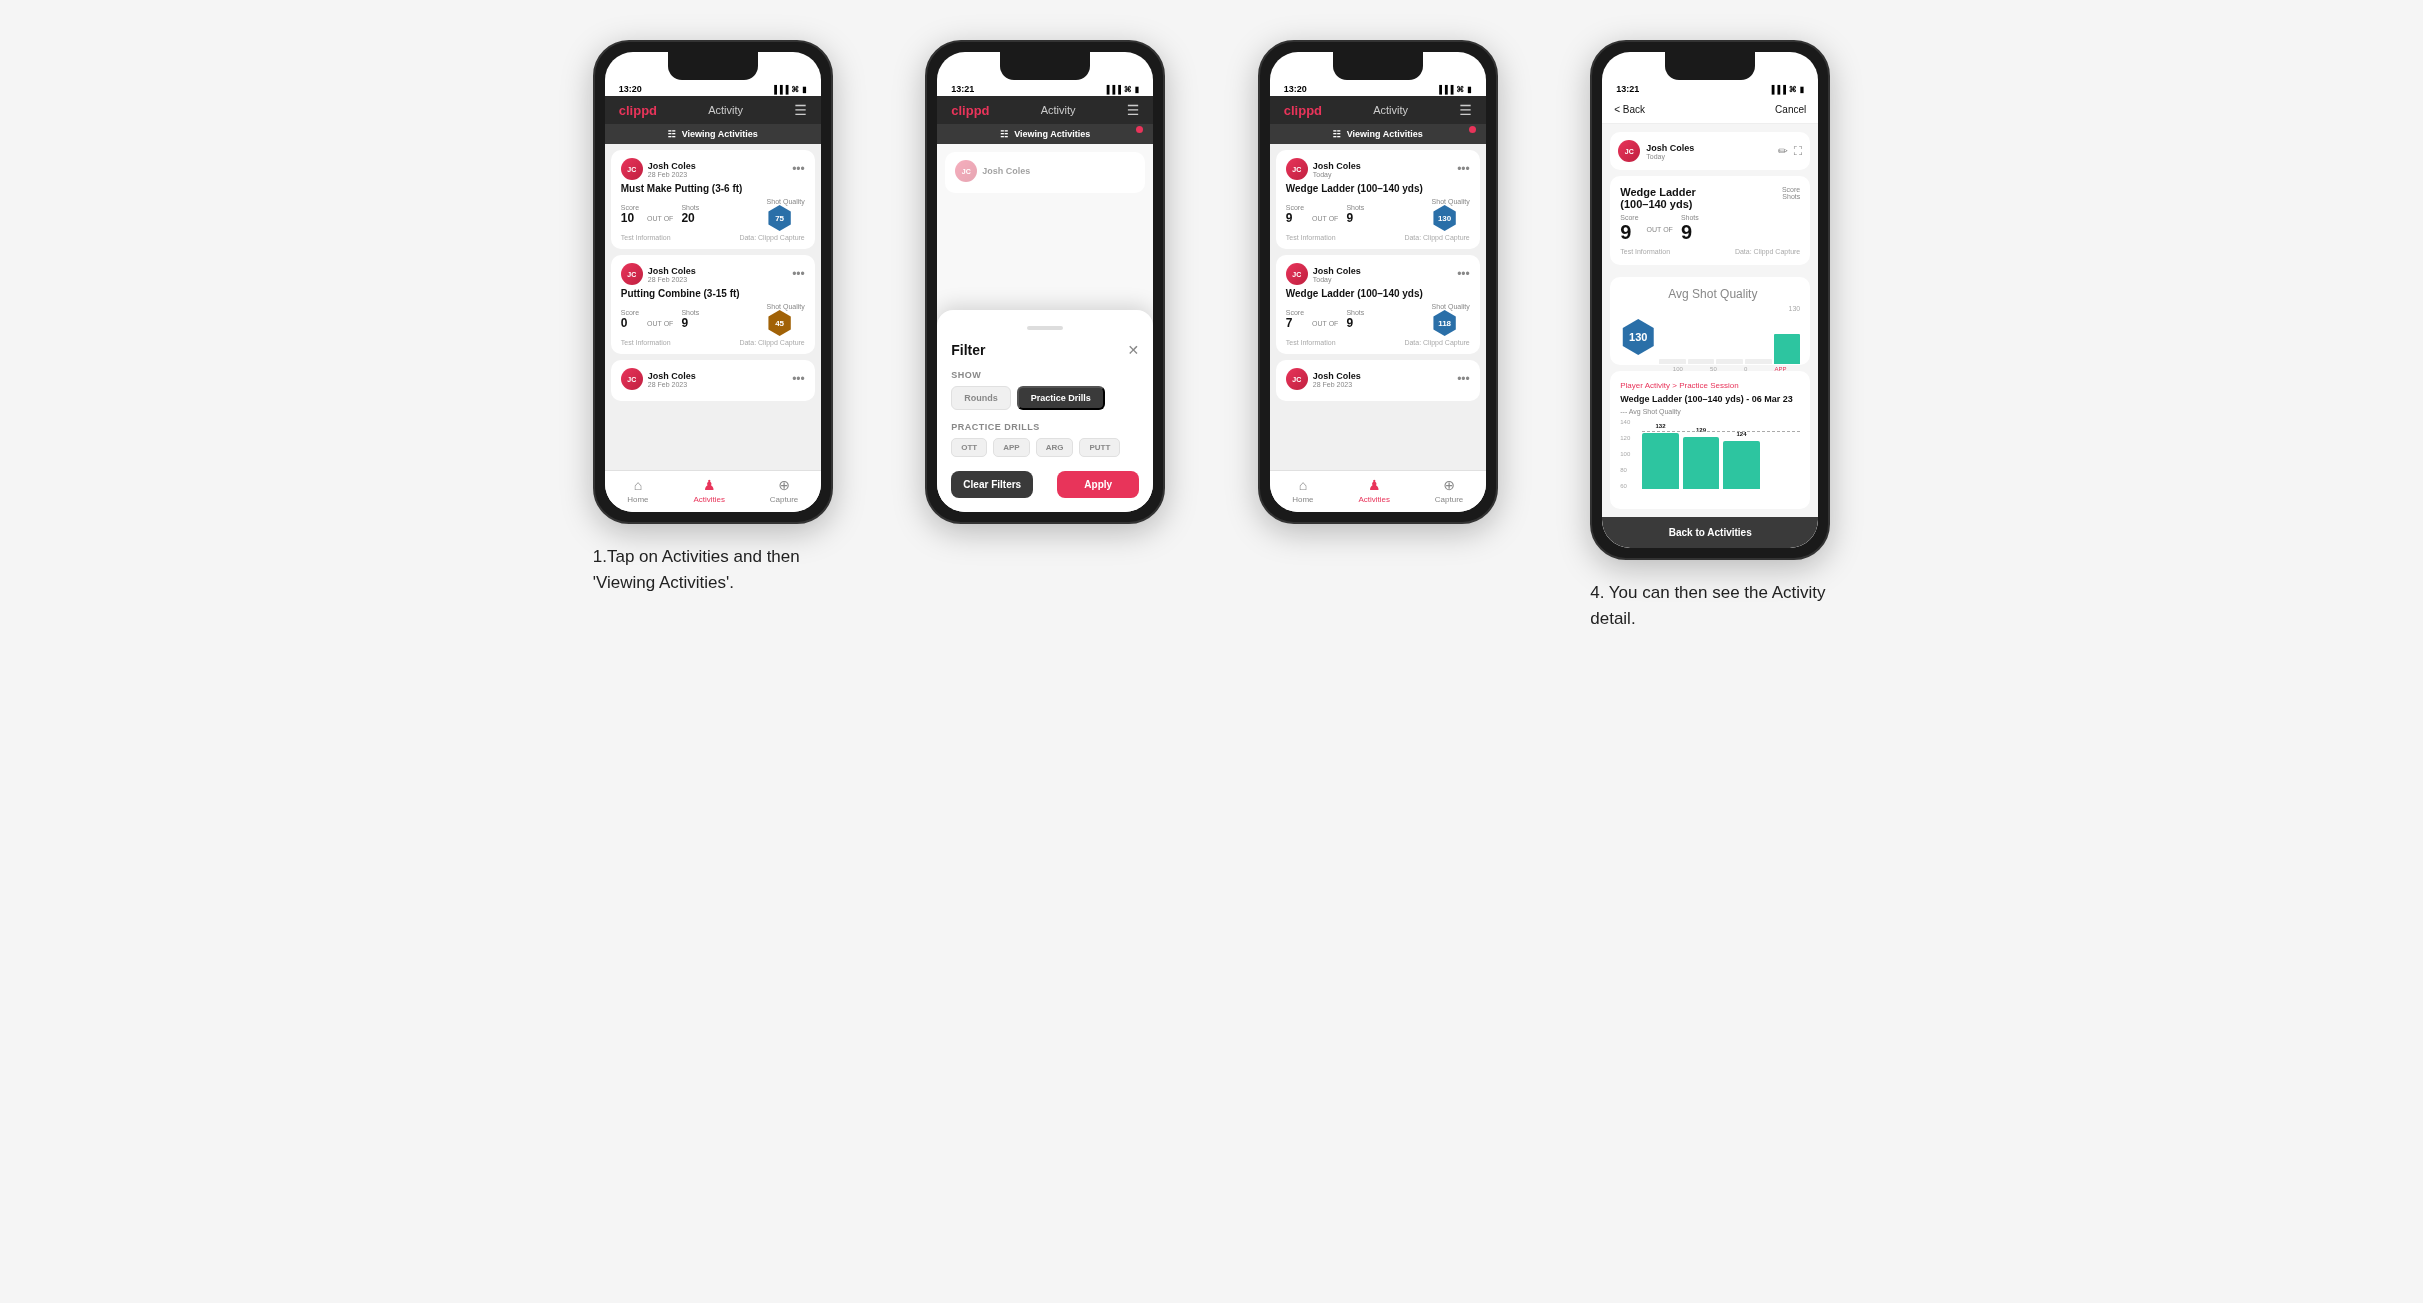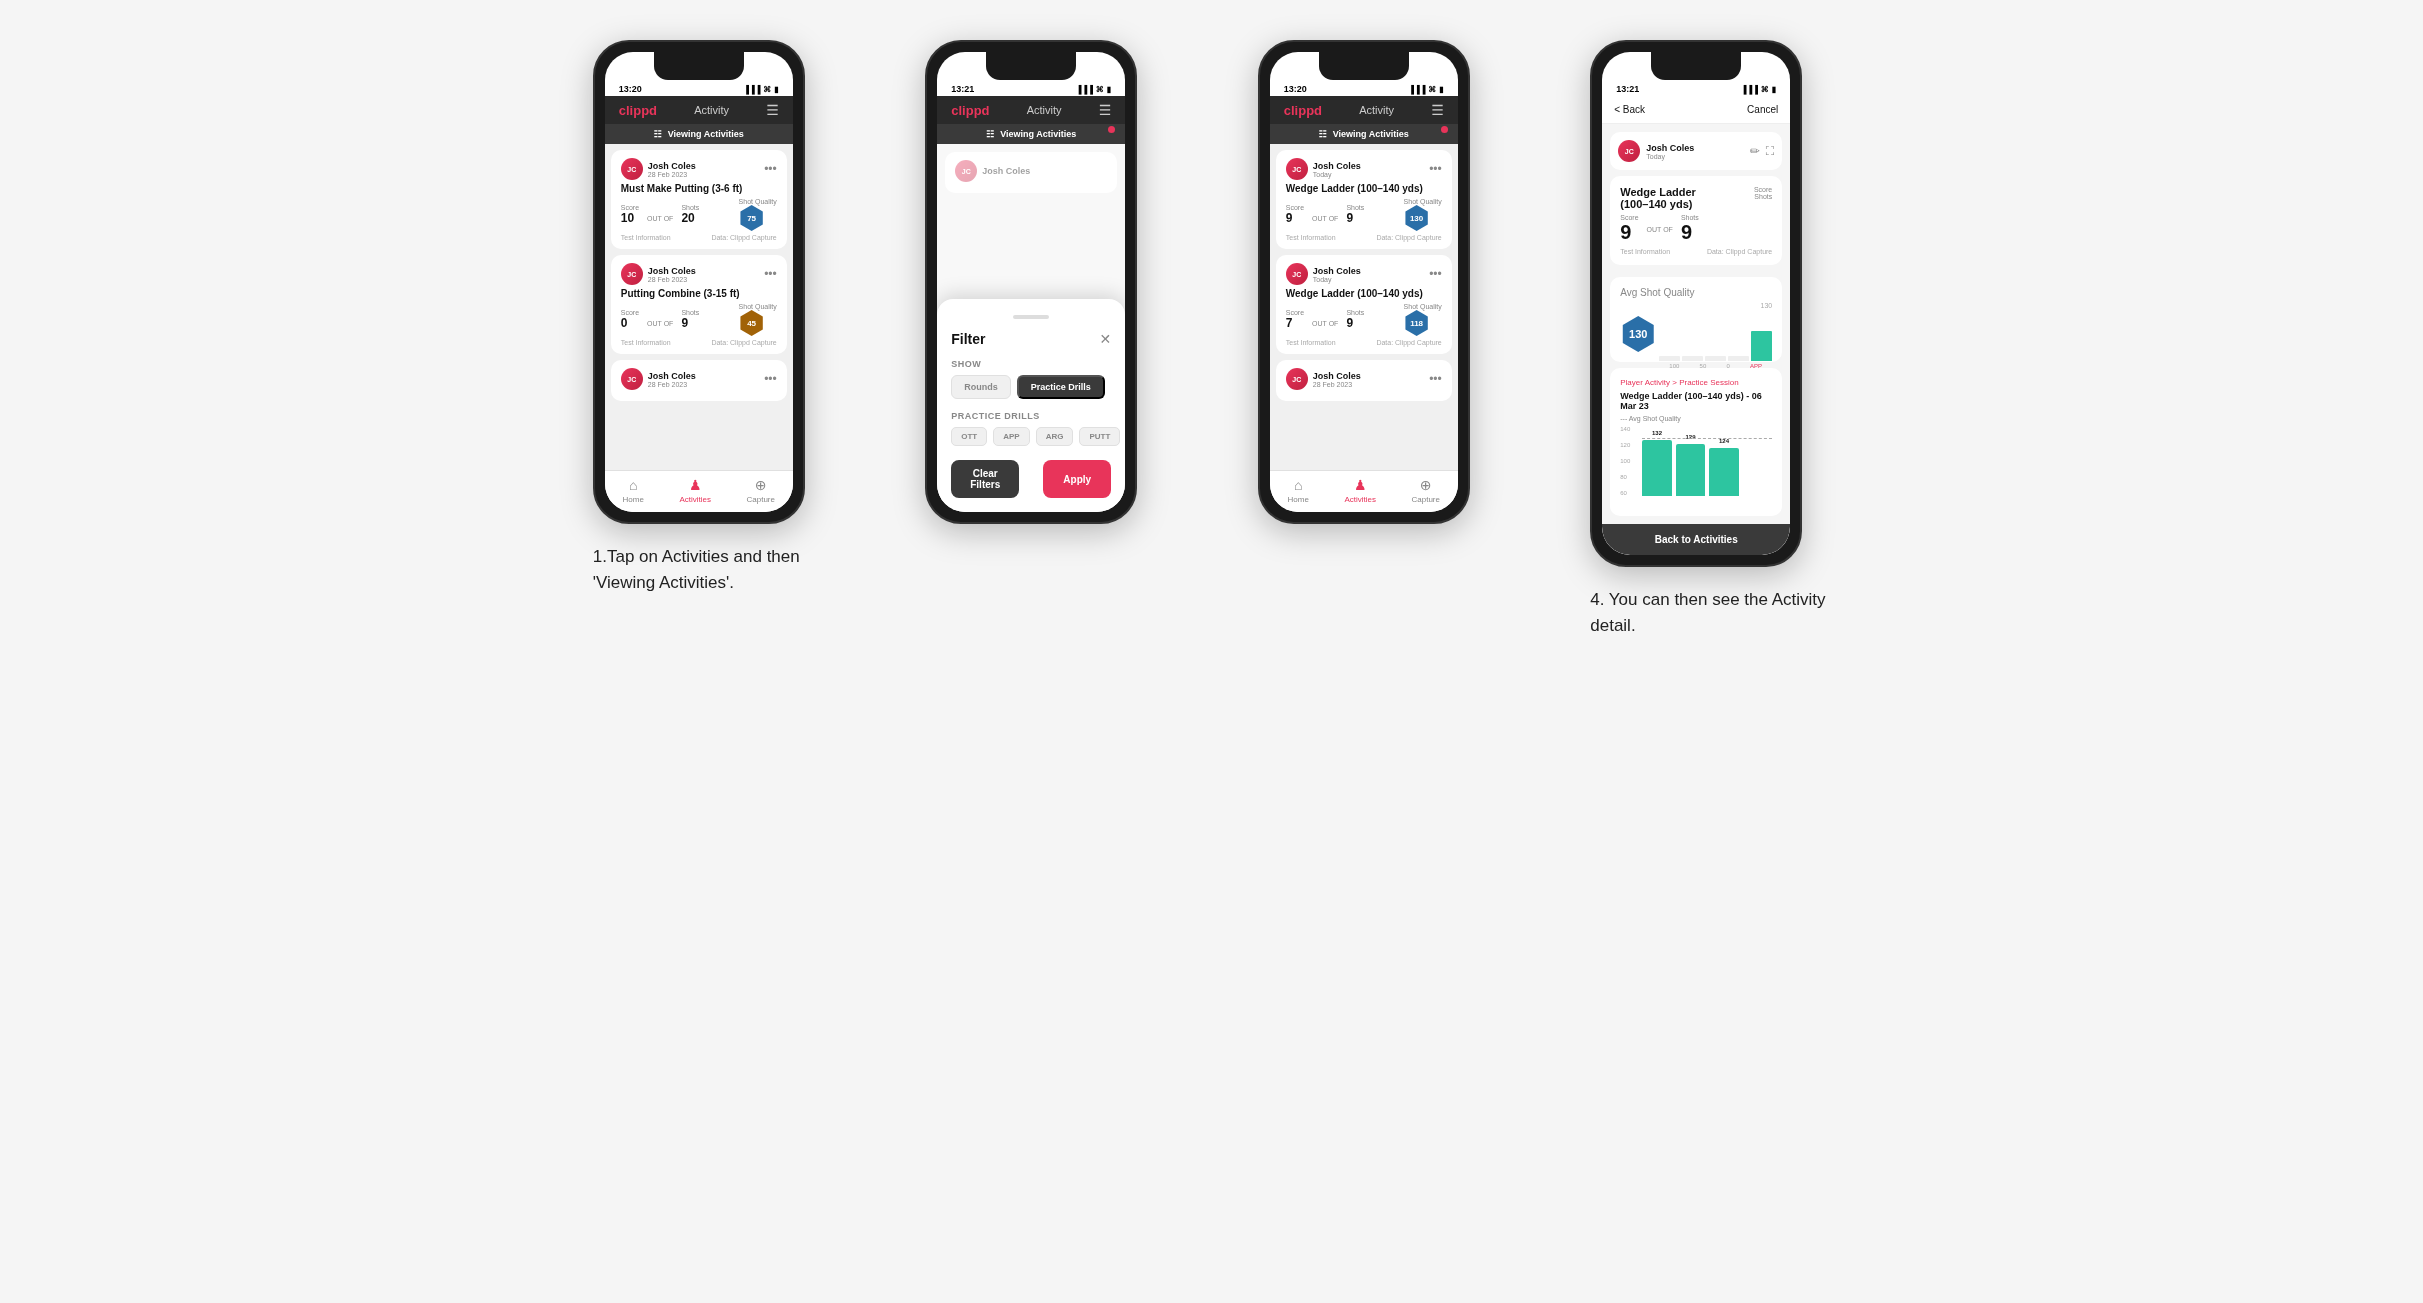--- a/index.html
+++ b/index.html
@@ -20,21 +20,21 @@
     }
     .step-col {
       display: flex;
       flex-direction: column;
       align-items: center;
       flex: 1;
       gap: 20px;
     }
     
     .phone {
-      width: 212px;
+      width: 240px;
       min-height: 480px;
       background: #1a1a1a;
       border-radius: 36px;
       padding: 10px;
       position: relative;
       box-shadow: 0 8px 32px rgba(0,0,0,0.25);
       border: 2px solid #333;
     }
     .phone-inner {
       background: #fff;
@@ -460,23 +460,24 @@
       max-width: 240px;
     }
     .phone-overlay-wrapper {
       position: relative;
       width: 240px;
     }
     .avg-shot-quality-section {
       margin-top: 6px;
     }
     .avg-label {
-      font-size: 10px;
+      font-size: 12px;
       color: #888;
       margin-bottom: 4px;
+      margin-left: 48px;
     }
     .avg-chart-row {
       display: flex;
       align-items: flex-end;
       gap: 3px;
       position: relative;
     }
     .hex-large {
       width: 36px;
       height: 36px;

